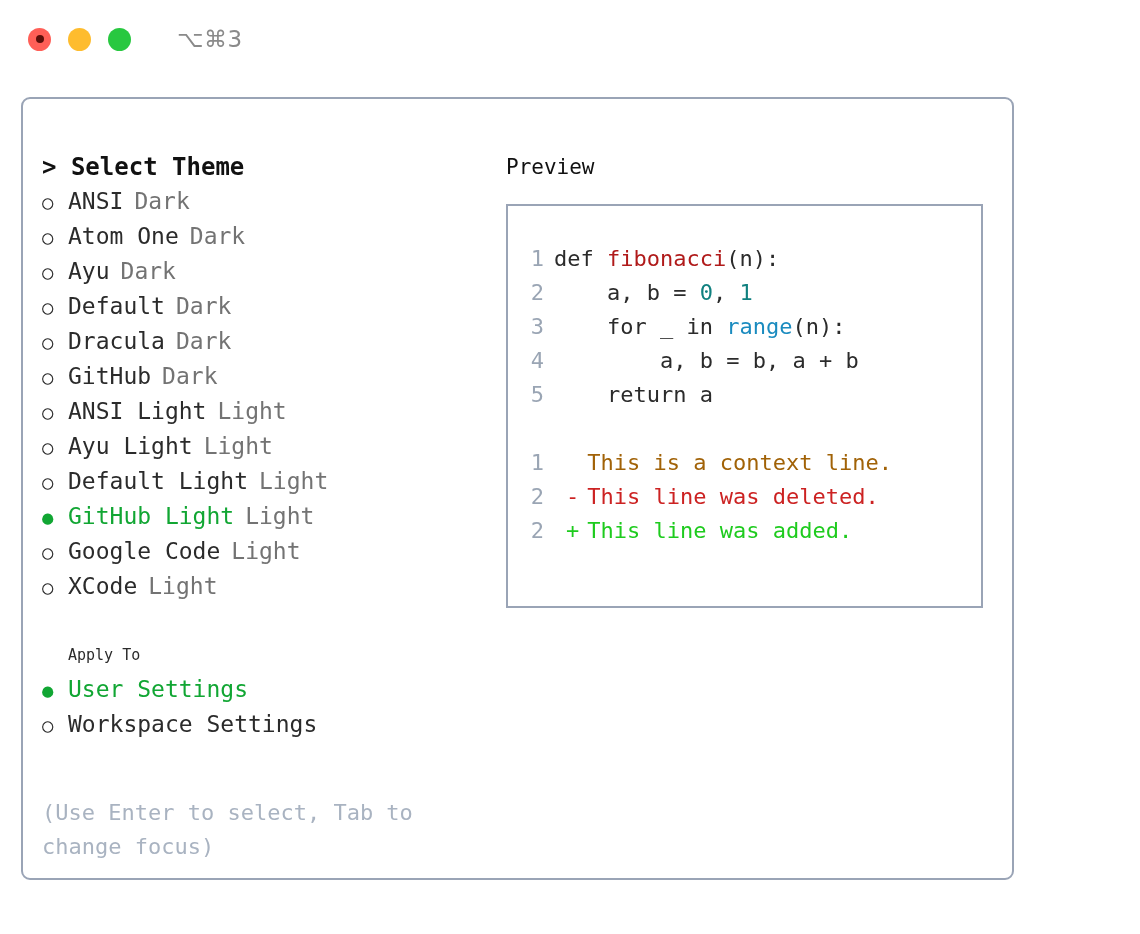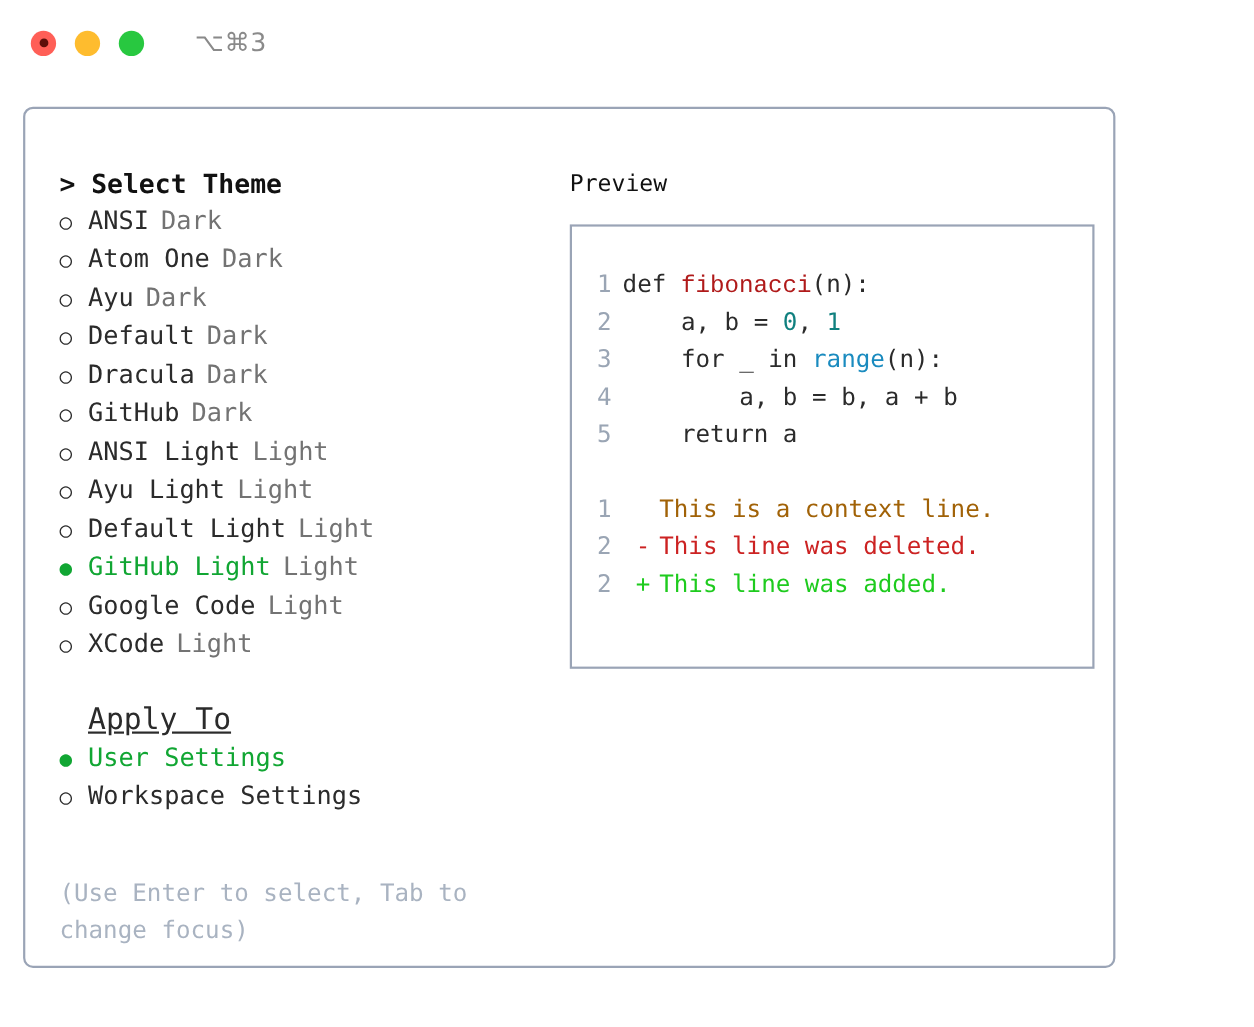--- a/index.html
+++ b/index.html
@@ -75,21 +75,21 @@
     width: 993px;
     height: 783px;
     border: 2px solid #9aa4b6;
     border-radius: 9px;
     box-sizing: border-box;
     background: #ffffff;
   }
 
   .columns {
     position: absolute;
-    left: 16px; top: 0;
+    left: 4px; top: 0;
     width: 100%; height: 100%; padding-left: 12px;
   }
 
   
   .left-col {
     position: absolute;
     left: 15px;
     top: 51px;
     width: 440px;
   }
@@ -122,26 +122,25 @@
   }
   .opt-row.selected .opt-label { color: #11a633; }
   .opt-tag {
     color: #737373;
     margin-left: 11px;
   }
 
   .section-spacer { height: 34px; }
 
   .group-title {
-    font-size: 27px;
+    font-size: 15px;
     line-height: 34px;
     color: #2b2b2b;
     padding-left: 26px;
     white-space: pre;
-    text-decoration: underline;
   }
 
   .hint {
     margin-top: 54px;
     font-size: 22px;
     line-height: 34px;
     color: #a9b3c1;
     width: 400px;
   }
 
@@ -177,21 +176,21 @@
   .gutter {
     width: 46px;
     flex: 0 0 46px;
     text-align: right;
     color: #9aa5b4;
     padding-right: 10px;
     box-sizing: border-box;
   }
   .code-text { color: #2b2b2b; }
 
-  .tok-fn    { color: #b01a1a; font-family: Liberation Mono, monospace; }
+  .tok-fn    { color: #b01a1a; }
   .tok-num   { color: #10807f; }
   .tok-call  { color: #1a8bbf; }
   .tok-plain { color: #2b2b2b; }
 
   .blank-line { height: 34px; }
 
   .diff-ctx  { color: #a16207; }
   .diff-del  { color: #cc2222; }
   .diff-add  { color: #1ecb1e; }
 </style>

